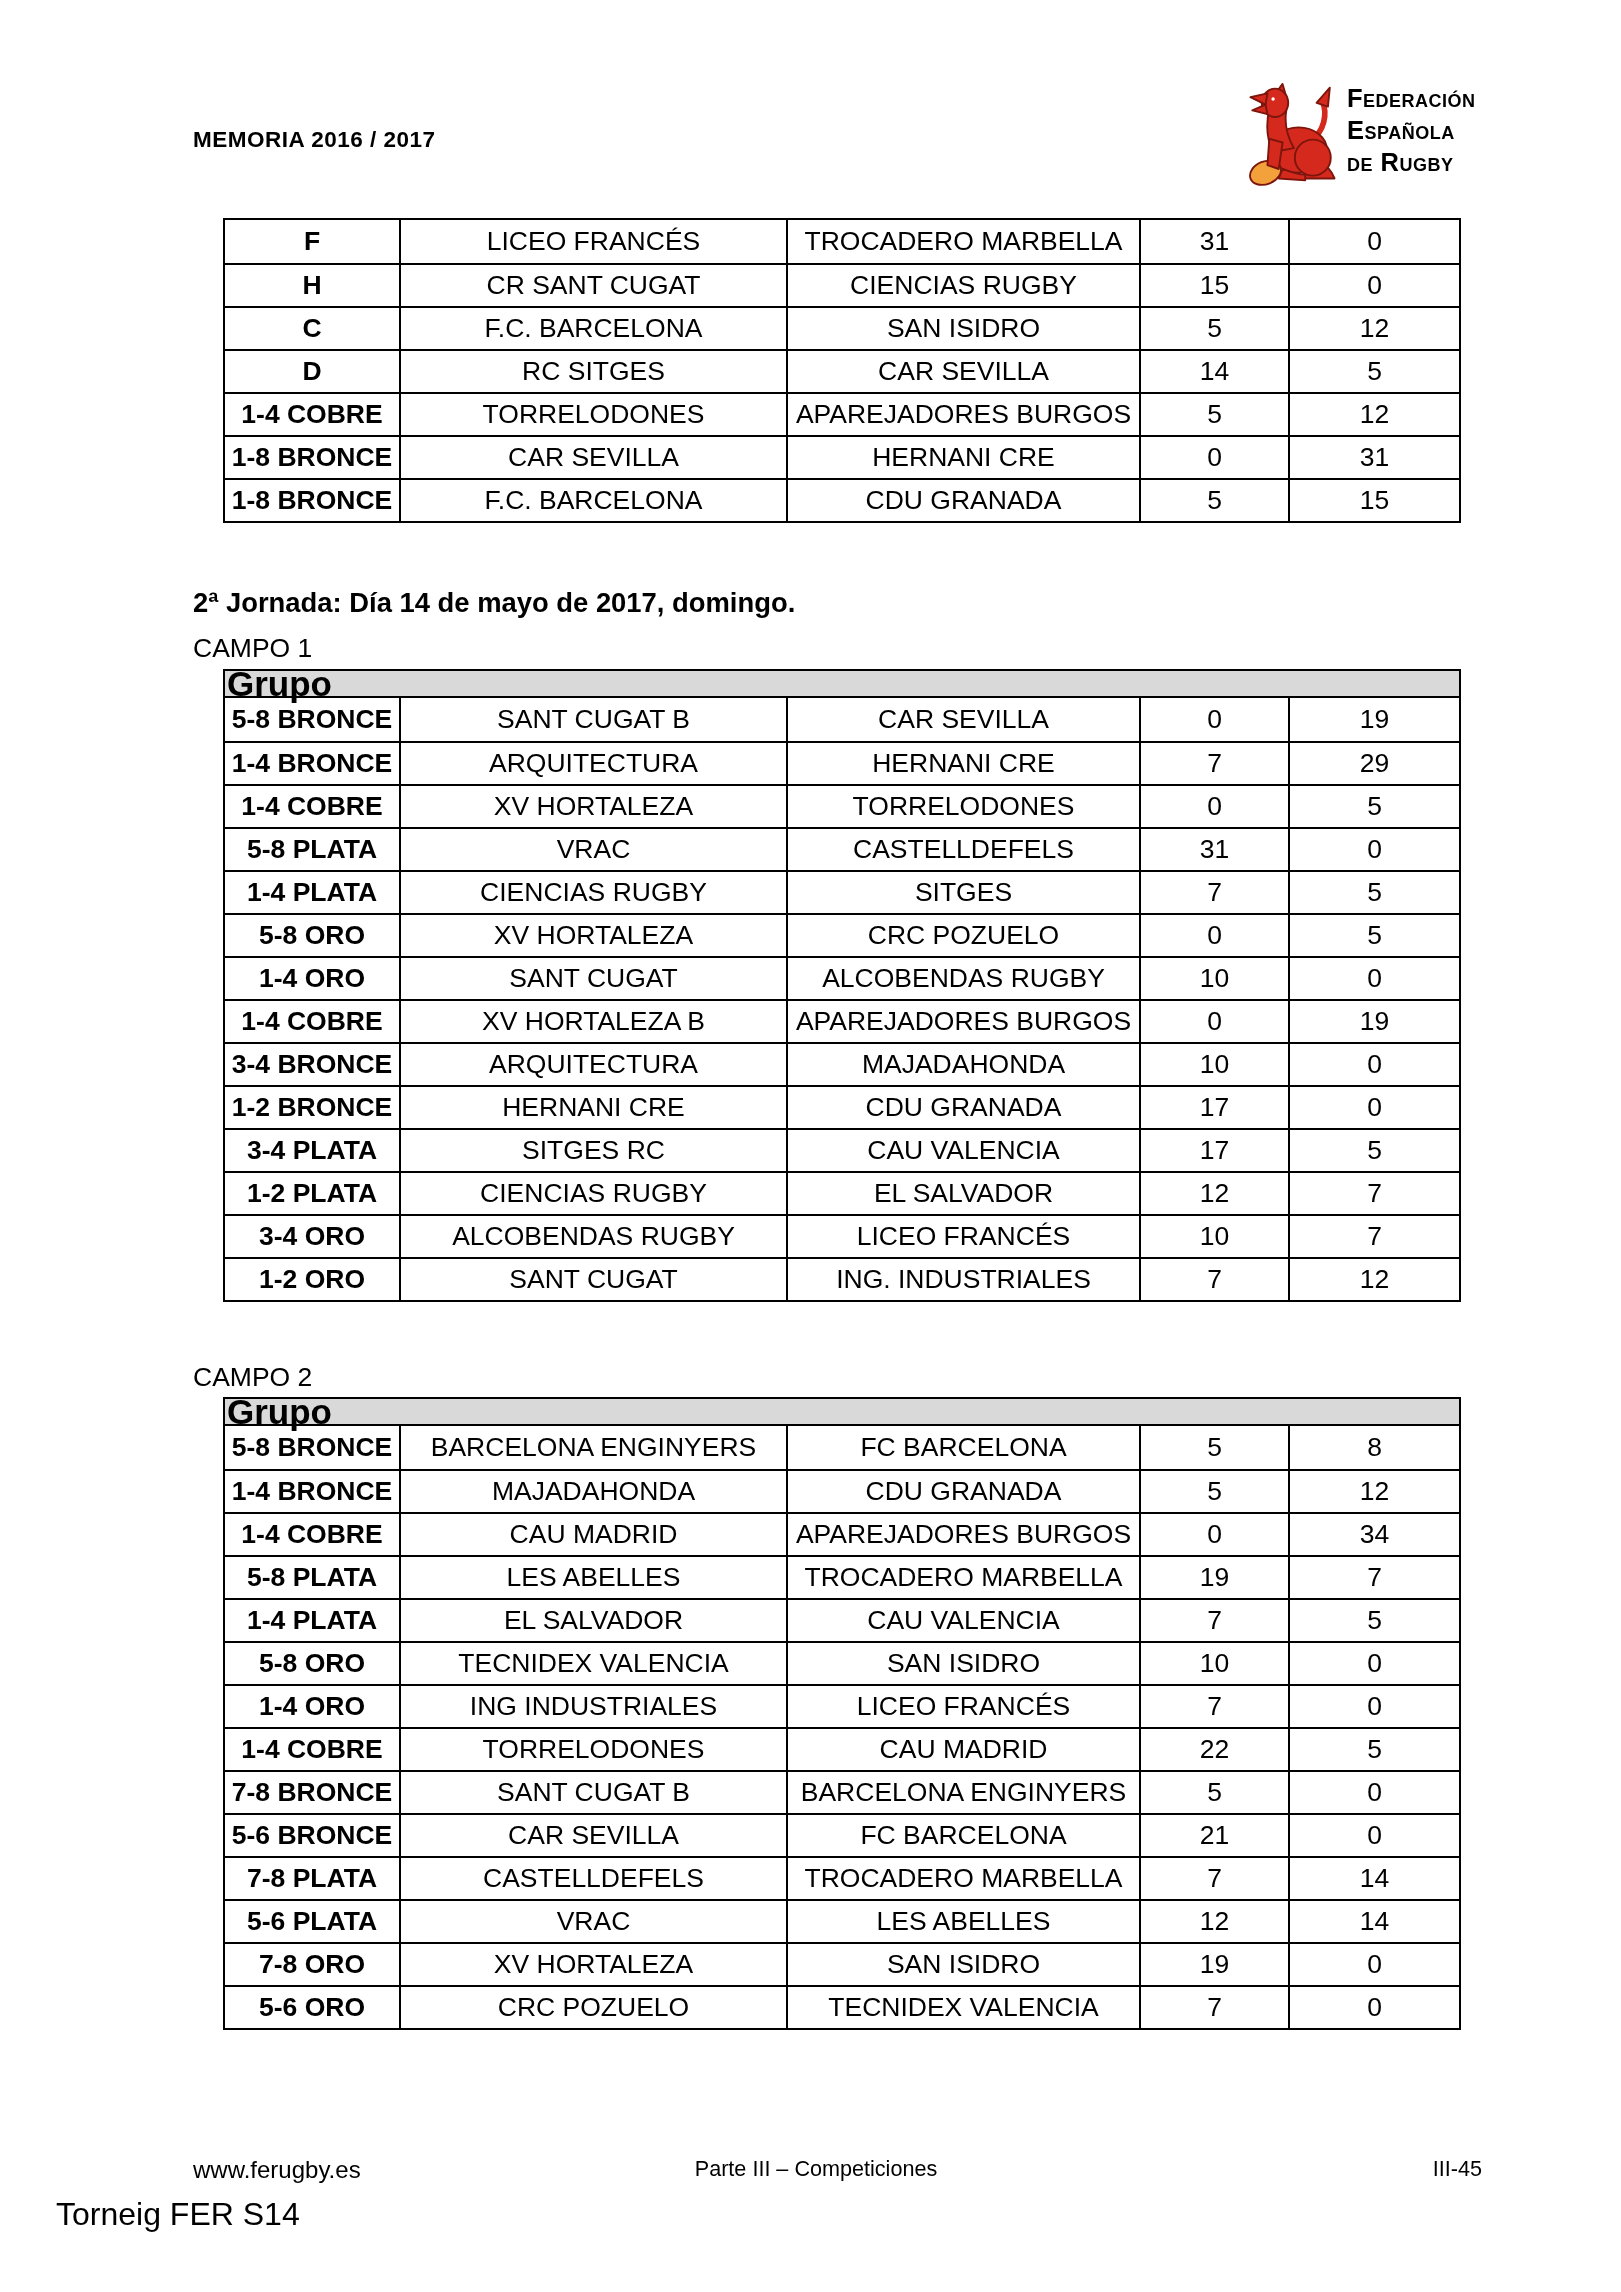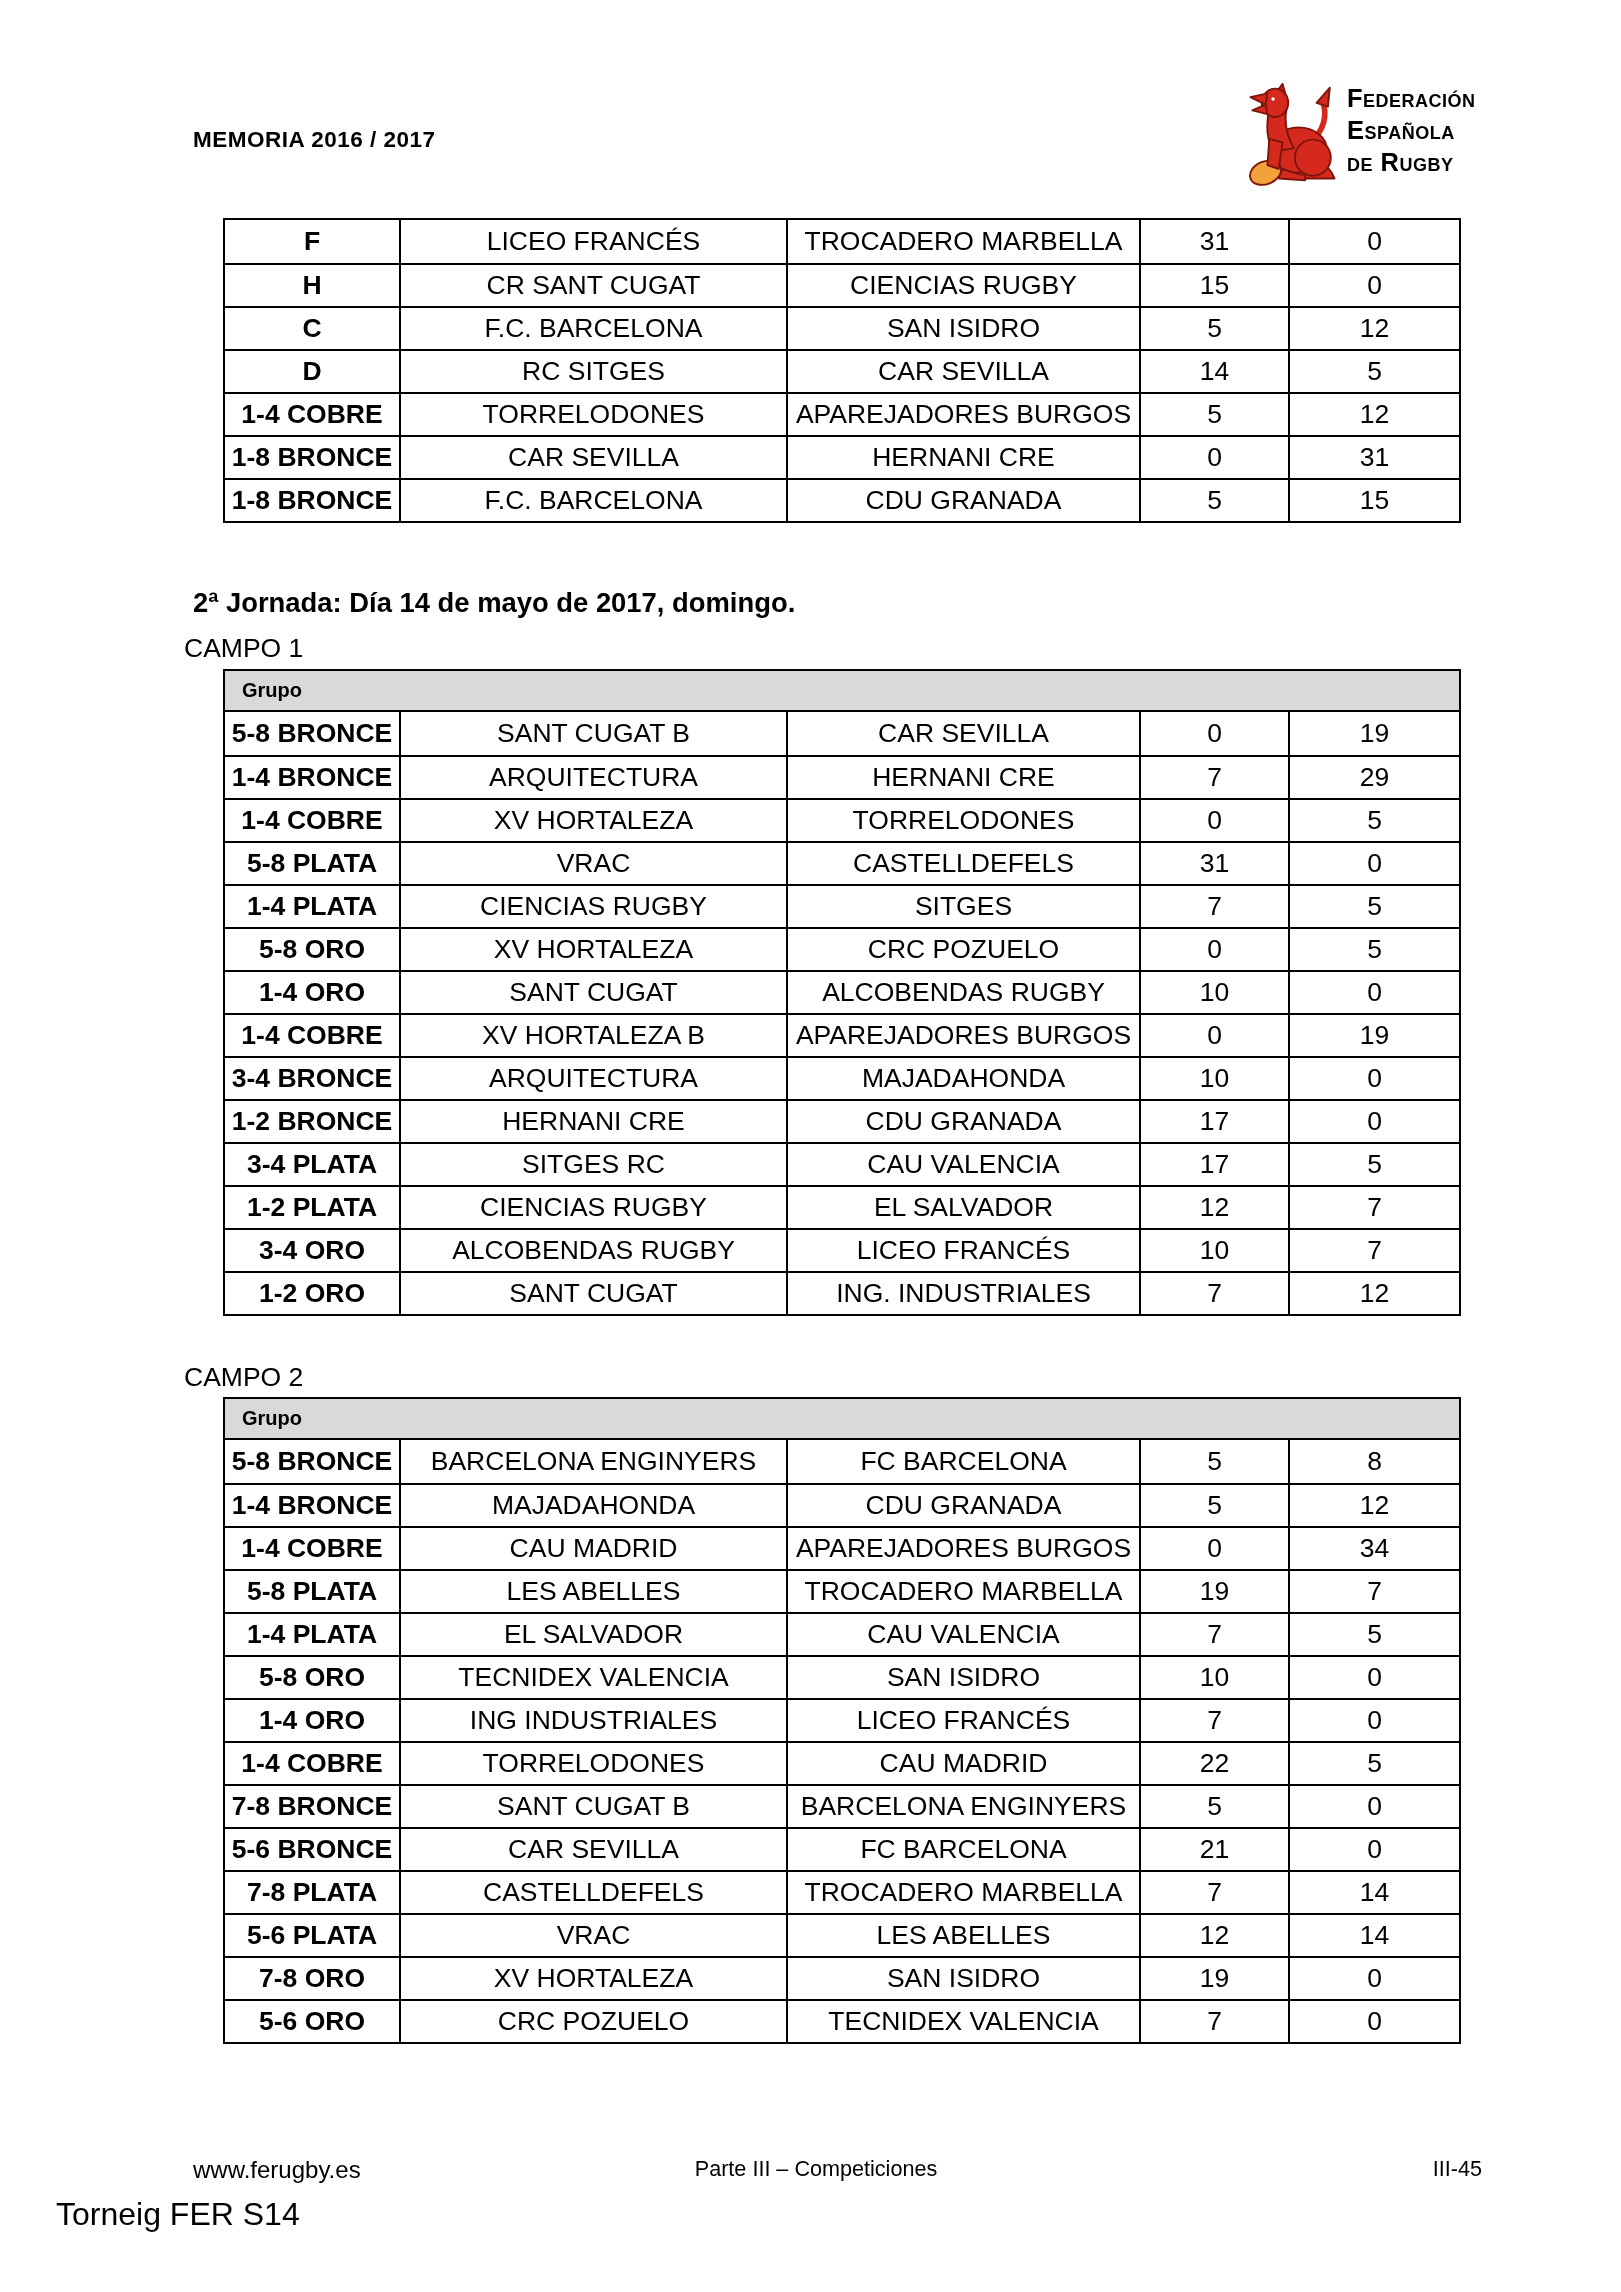--- a/index.html
+++ b/index.html
@@ -22,39 +22,39 @@
   .logo-text{
     position:absolute;left:104px;top:2px;
     font-size:25.5px;line-height:32px;font-weight:bold;
     font-variant:small-caps;letter-spacing:0.5px;white-space:nowrap;
   }
   
   .jornada-heading{
     position:absolute;left:193px;top:587px;
     font-size:27.4px;font-weight:bold;white-space:nowrap;
   }
-  .campo-label{position:absolute;left:184px;font-size:26.5px;white-space:nowrap;}
+  .campo-label{position:absolute;left:193px;font-size:26.5px;white-space:nowrap;}
   #campo1-label{top:633px;}
   #campo2-label{top:1362px;}
   
   .rtable{
     position:absolute;left:223px;width:1238px;
     border:2.9px solid var(--line-black);
     box-sizing:border-box;background:#fff;
   }
   #top-table{top:218px;}
   #campo1-table{top:669px;}
   #campo2-table{top:1397px;}
   .thead{
-    height:41px;box-sizing:border-box;
+    height:27px;box-sizing:border-box;
     background:var(--header-gray);
     border-bottom:2px solid var(--line-black);
     display:flex;align-items:center;
-    padding-left:17px;
-    font-size:20px;font-weight:bold;
+    padding-left:2px;
+    font-size:35px;font-weight:bold;
   }
   .tr{
     display:grid;
     grid-template-columns:176px 387px 353px 149px 1fr;
     height:43px;box-sizing:border-box;
   }
   .tr + .tr{border-top:2px solid var(--line-black);}
   .td{
     display:flex;align-items:center;justify-content:center;
     border-right:2px solid var(--line-black);

